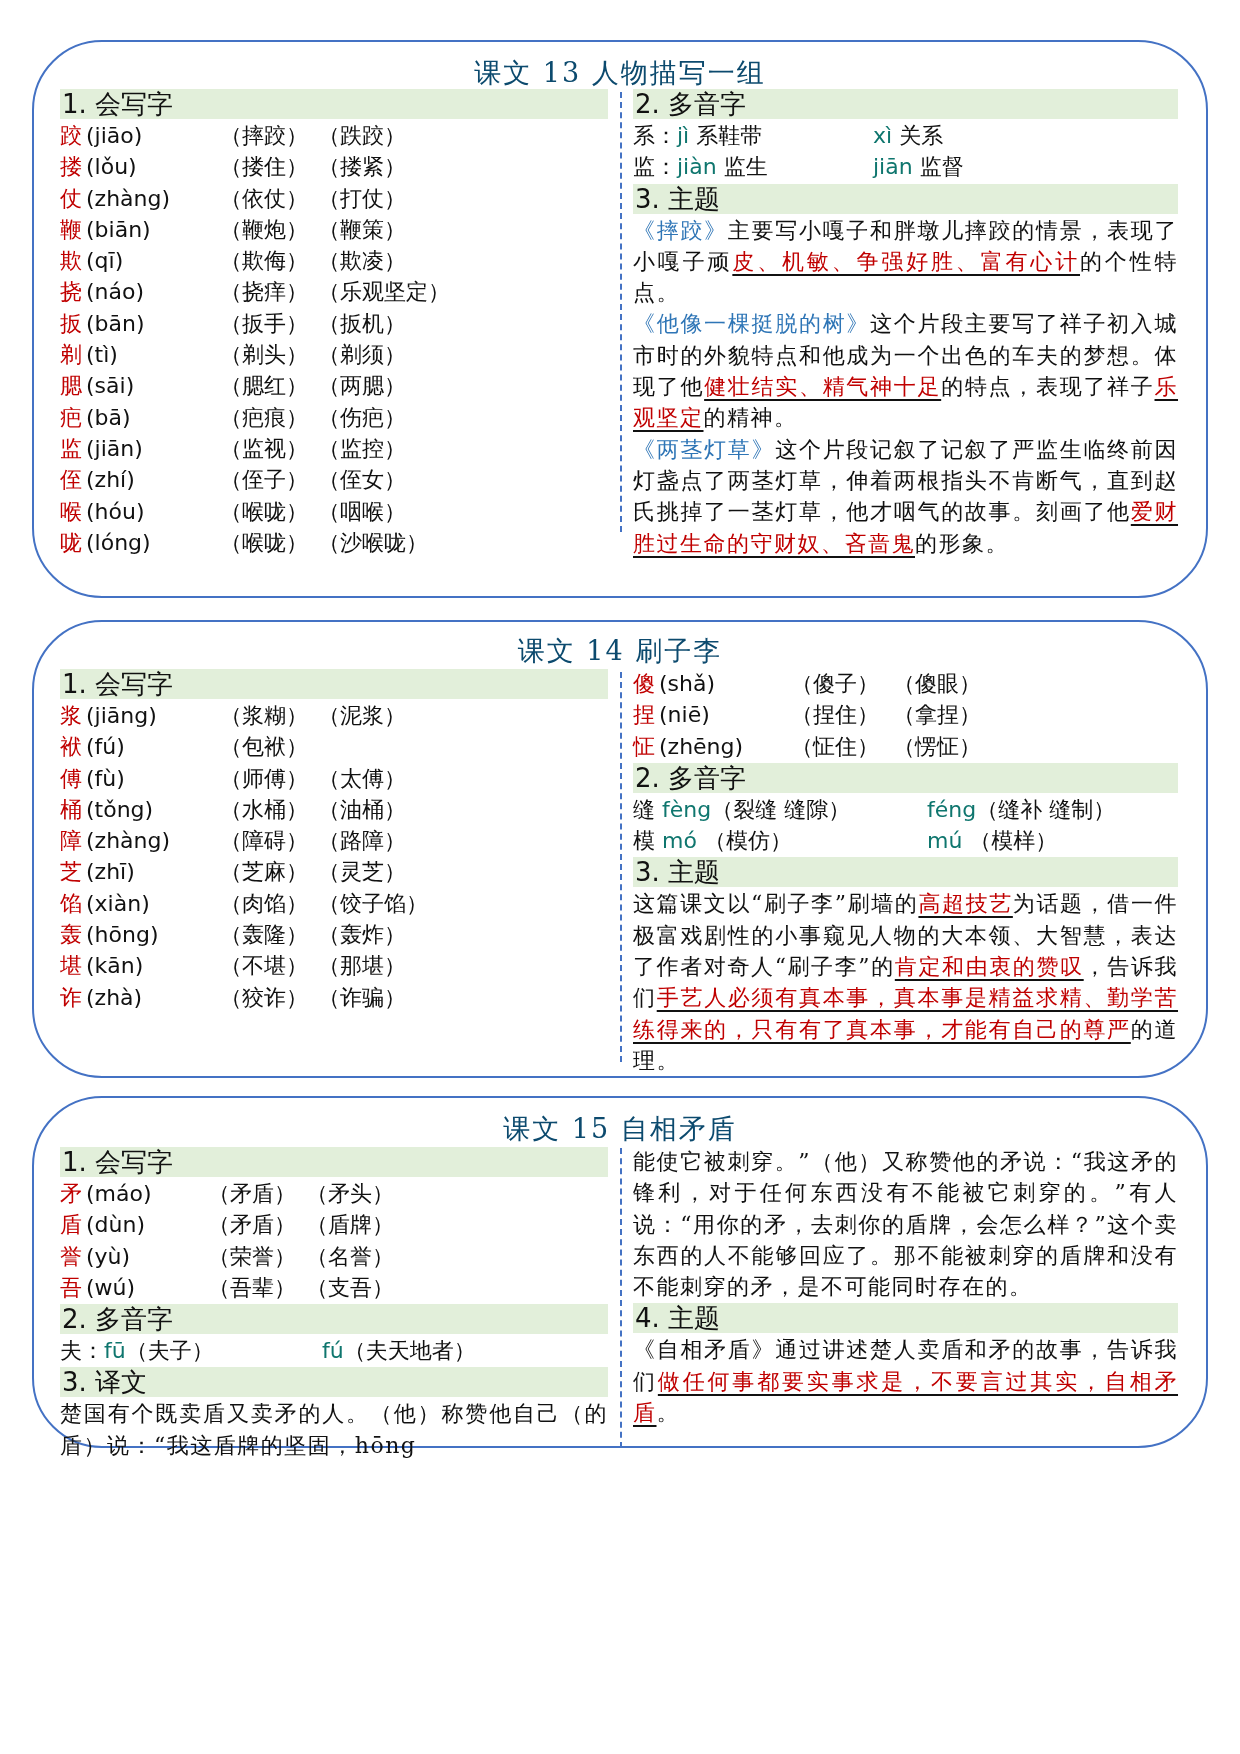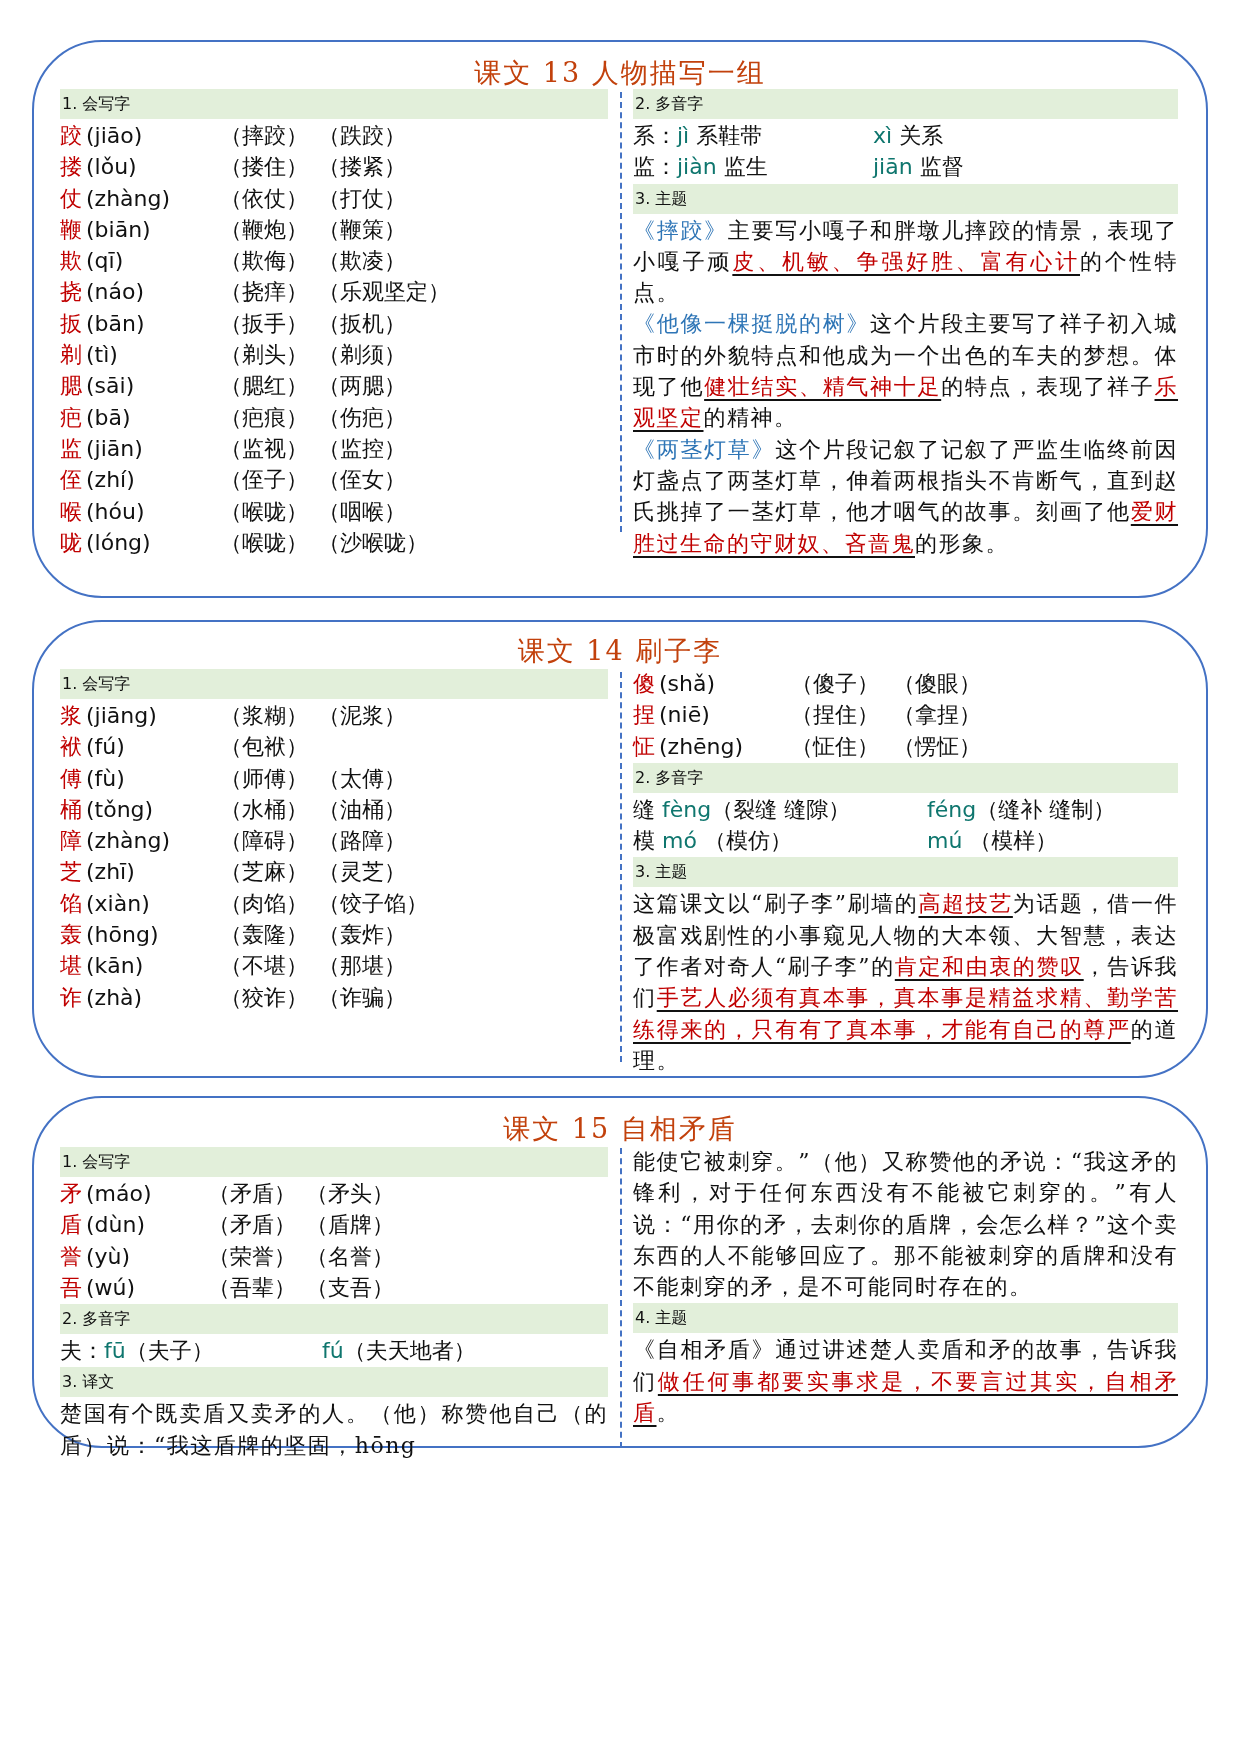--- a/index.html
+++ b/index.html
@@ -1,27 +1,27 @@
 <!DOCTYPE html>
 <html><head>
 <meta charset="utf-8">
 <style>
   html, body { margin:0; padding:0; background:#ffffff; }
   body { width:1240px; height:1754px; position:relative; overflow:hidden;
          font-family:"DejaVu Serif","Liberation Serif",serif; color:#111; }
   .card { position:absolute; left:32px; width:1176px; border:2px solid #4472c4;
           border-radius:70px; box-sizing:border-box; background:#fff; }
   .card-title { position:absolute; left:0; right:0; text-align:center; font-size:27px;
-                line-height:34px; letter-spacing:2px; color:#c2410c; }
+                line-height:34px; letter-spacing:2px; color:#0c4a6e; }
   .col { position:absolute; font-size:22px; line-height:31.3px; }
   .col-left { left:26px; width:548px; }
   .col-right { left:599px; width:545px; }
   .divider { position:absolute; left:586px; width:0; border-left:2px dashed #4472c4; }
   .sec-head { background:#e2efda; padding-left:2px; font-family:"DejaVu Sans","Liberation Sans",sans-serif;
-              font-size:16px; height:30px; line-height:30px; margin:1px 0; }
+              font-size:26px; height:30px; line-height:30px; margin:1px 0; }
   .row { white-space:nowrap; height:31.3px; position:relative; }
   .char { color:#c00000; display:inline-block; width:26px; }
   .py { font-family:"DejaVu Sans","Liberation Sans",sans-serif; display:inline-block; }
   .w1 { position:absolute; top:0; }
   .w2 { position:absolute; top:0; }
   .blue { color:#2e75b6; }
   .ul { color:#c00000; text-decoration:underline; text-decoration-color:#111; text-underline-offset:5px; }
   .para { text-align:justify; letter-spacing:1.5px; }
   .pyred { color:#0f766e; font-family:"DejaVu Sans","Liberation Sans",sans-serif; }
 </style>

